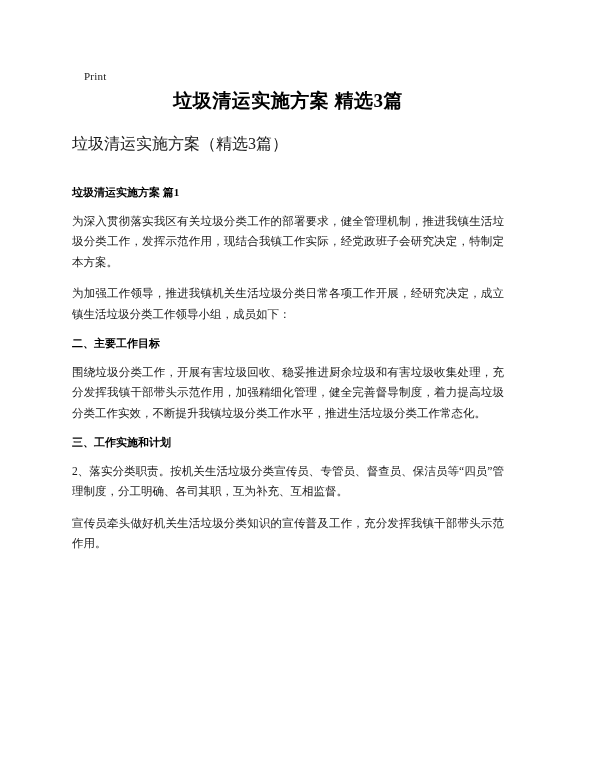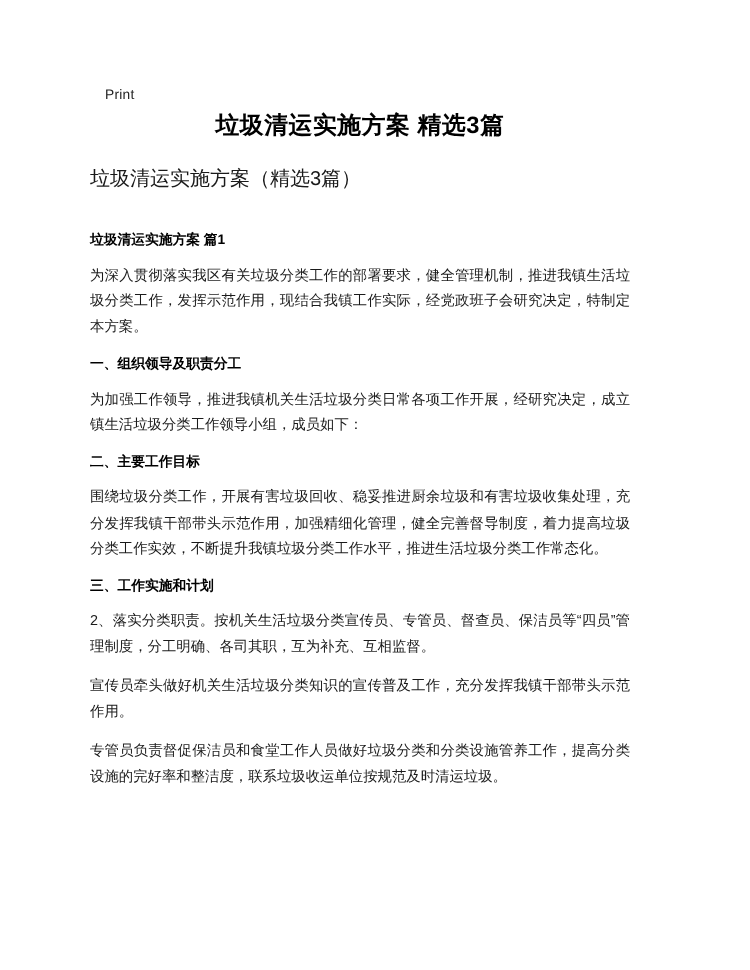--- a/index.html
+++ b/index.html
@@ -13,20 +13,21 @@
     font-family: "Liberation Sans", sans-serif;
     color: #1a1a1a;
     overflow: hidden;
   }
   .page {
     position: relative;
     width: 600px;
     height: 596px;
     box-sizing: border-box;
     padding: 0;
+    font-family: Liberation Serif, serif;
   }
   .print-label {
     position: absolute;
     top: 70px;
     left: 84px;
     font-size: 11px;
     color: #222;
     letter-spacing: 0.2px;
   }
   .content {
@@ -75,25 +76,23 @@
 
   <div class="print-label">Print</div>
 
   <div class="content">
     <h1 class="doc-title">垃圾清运实施方案  精选3篇</h1>
     <p class="subtitle">垃圾清运实施方案（精选3篇）</p>
 
     <h2 class="sec-heading">垃圾清运实施方案 篇1</h2>
     <p class="para">为深入贯彻落实我区有关垃圾分类工作的部署要求，健全管理机制，推进我镇生活垃圾分类工作，发挥示范作用，现结合我镇工作实际，经党政班子会研究决定，特制定本方案。</p>
 
-    <h2 class="sec-heading">一、组织领导及职责分工</h2>
     <p class="para">为加强工作领导，推进我镇机关生活垃圾分类日常各项工作开展，经研究决定，成立镇生活垃圾分类工作领导小组，成员如下：</p>
 
     <h2 class="sec-heading">二、主要工作目标</h2>
     <p class="para">围绕垃圾分类工作，开展有害垃圾回收、稳妥推进厨余垃圾和有害垃圾收集处理，充分发挥我镇干部带头示范作用，加强精细化管理，健全完善督导制度，着力提高垃圾分类工作实效，不断提升我镇垃圾分类工作水平，推进生活垃圾分类工作常态化。</p>
 
     <h2 class="sec-heading">三、工作实施和计划</h2>
     <p class="para">2、落实分类职责。按机关生活垃圾分类宣传员、专管员、督查员、保洁员等“四员”管理制度，分工明确、各司其职，互为补充、互相监督。</p>
     <p class="para">宣传员牵头做好机关生活垃圾分类知识的宣传普及工作，充分发挥我镇干部带头示范作用。</p>
-    <p class="para">专管员负责督促保洁员和食堂工作人员做好垃圾分类和分类设施管养工作，提高分类设施的完好率和整洁度，联系垃圾收运单位按规范及时清运垃圾。</p>
   </div>
 
 </div>
 
 </body></html>

